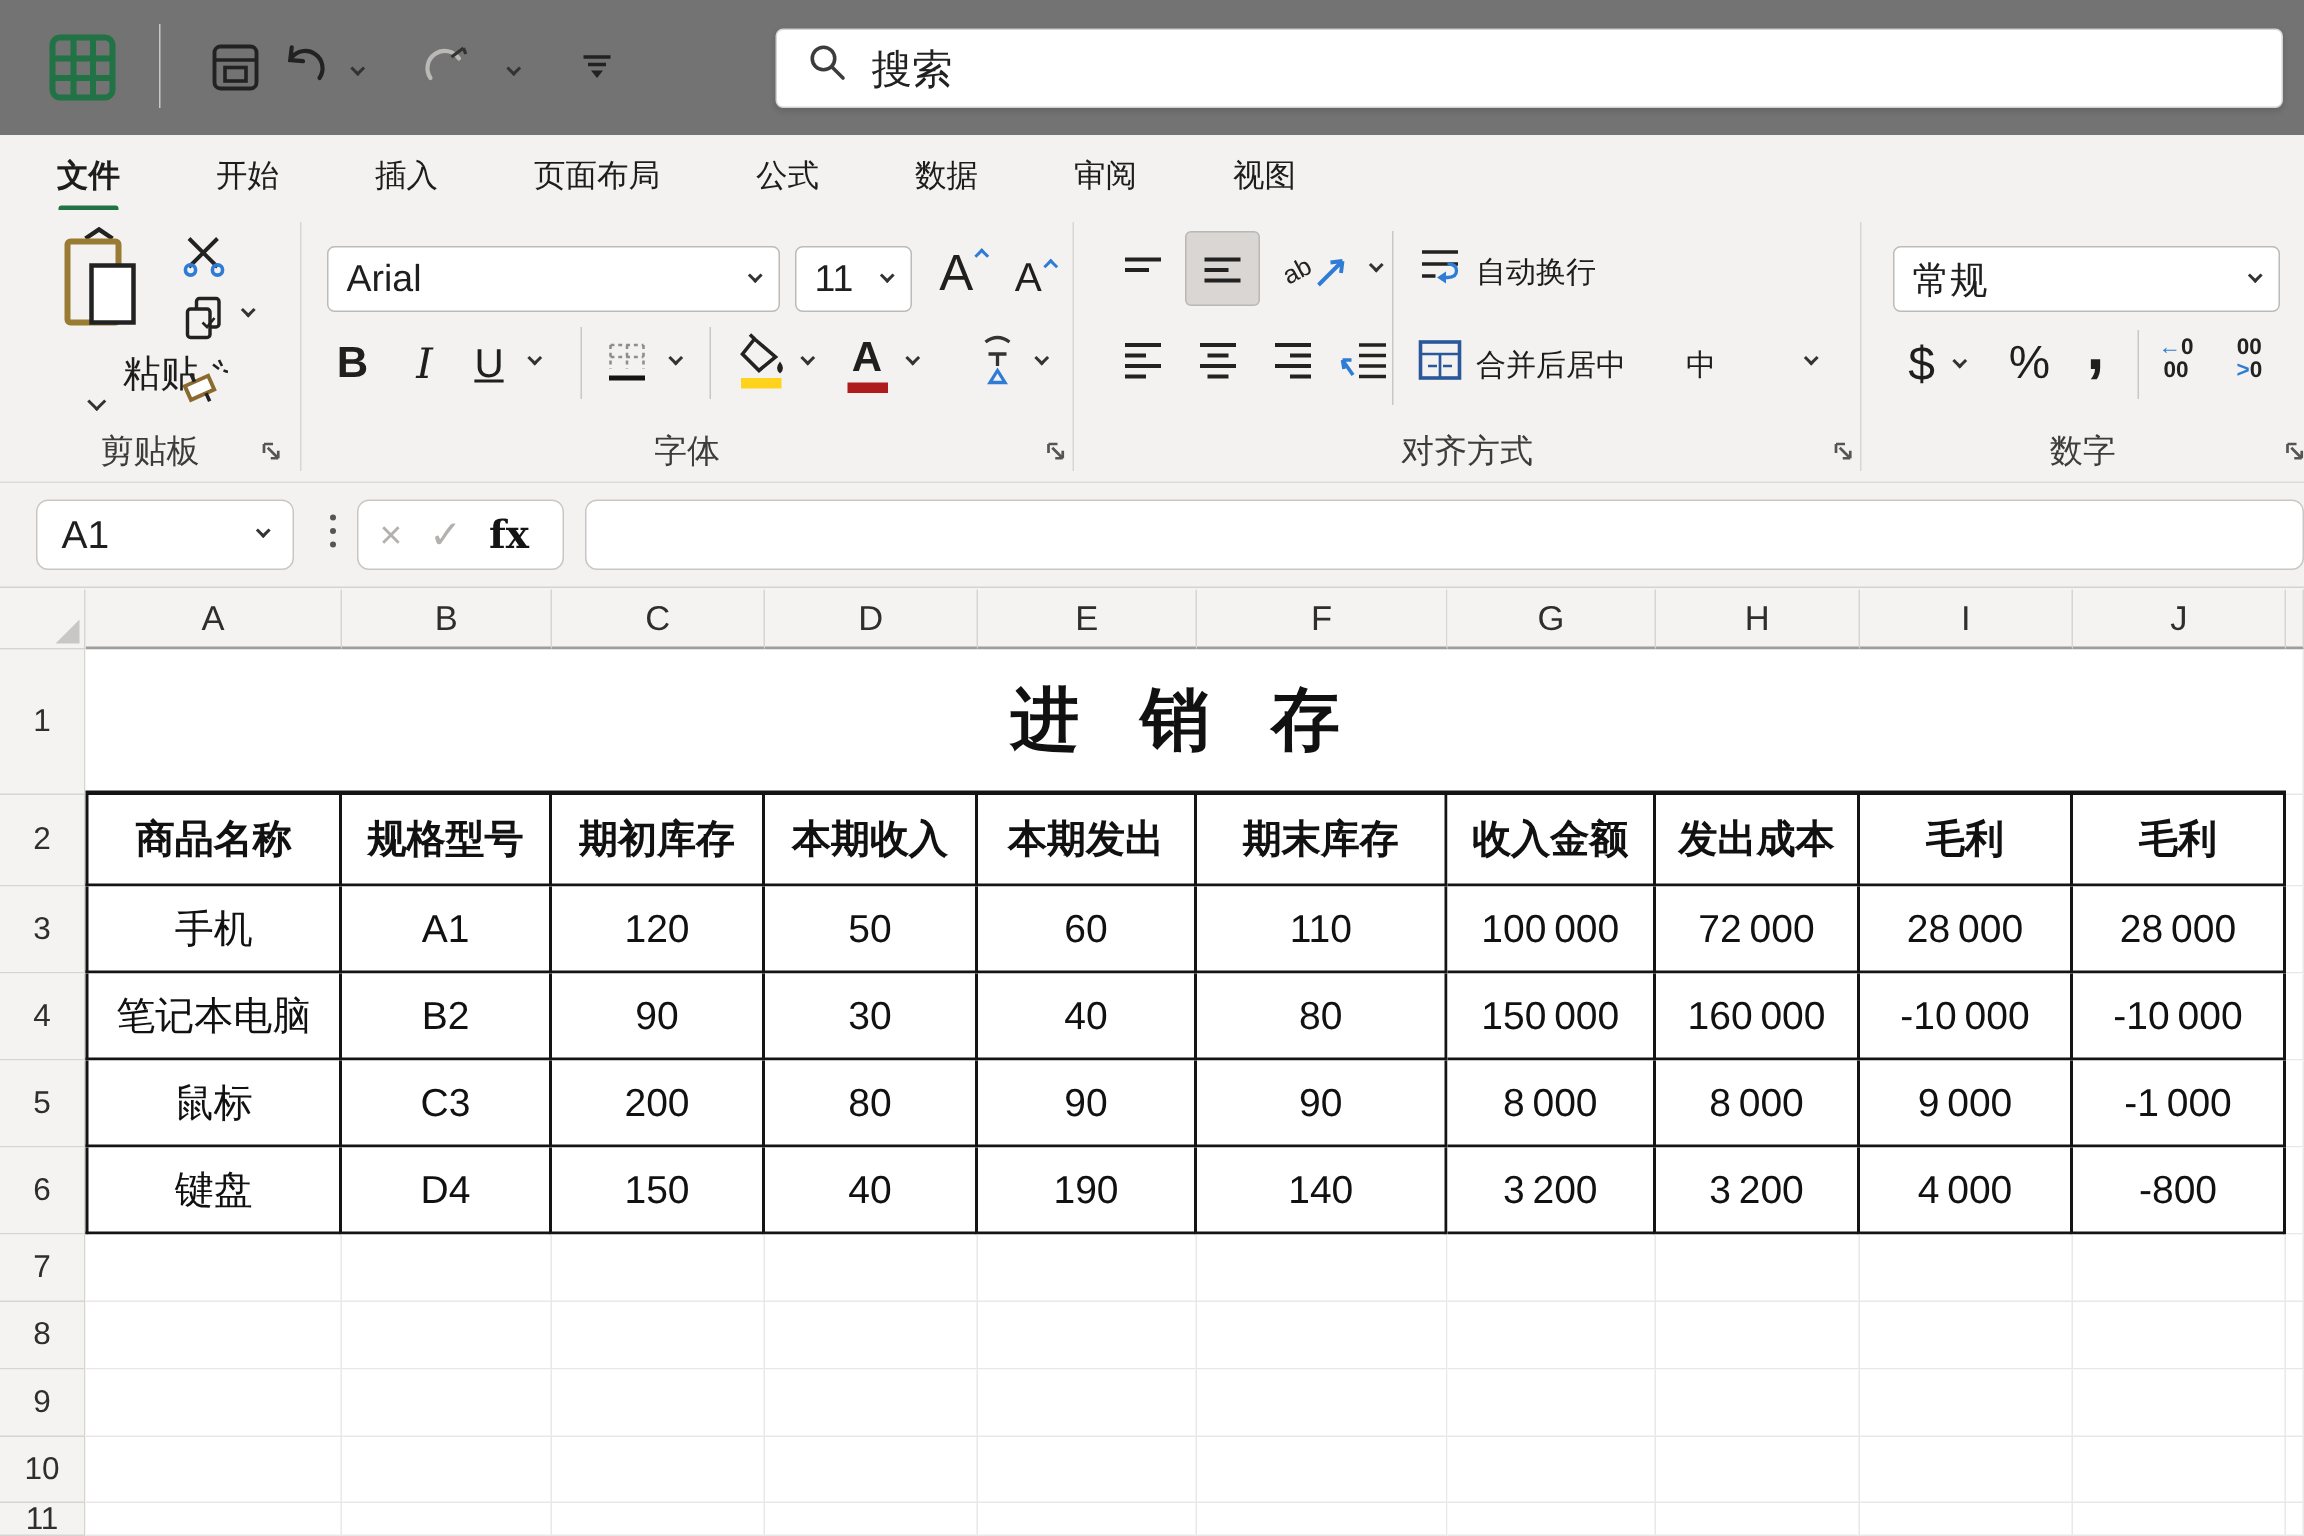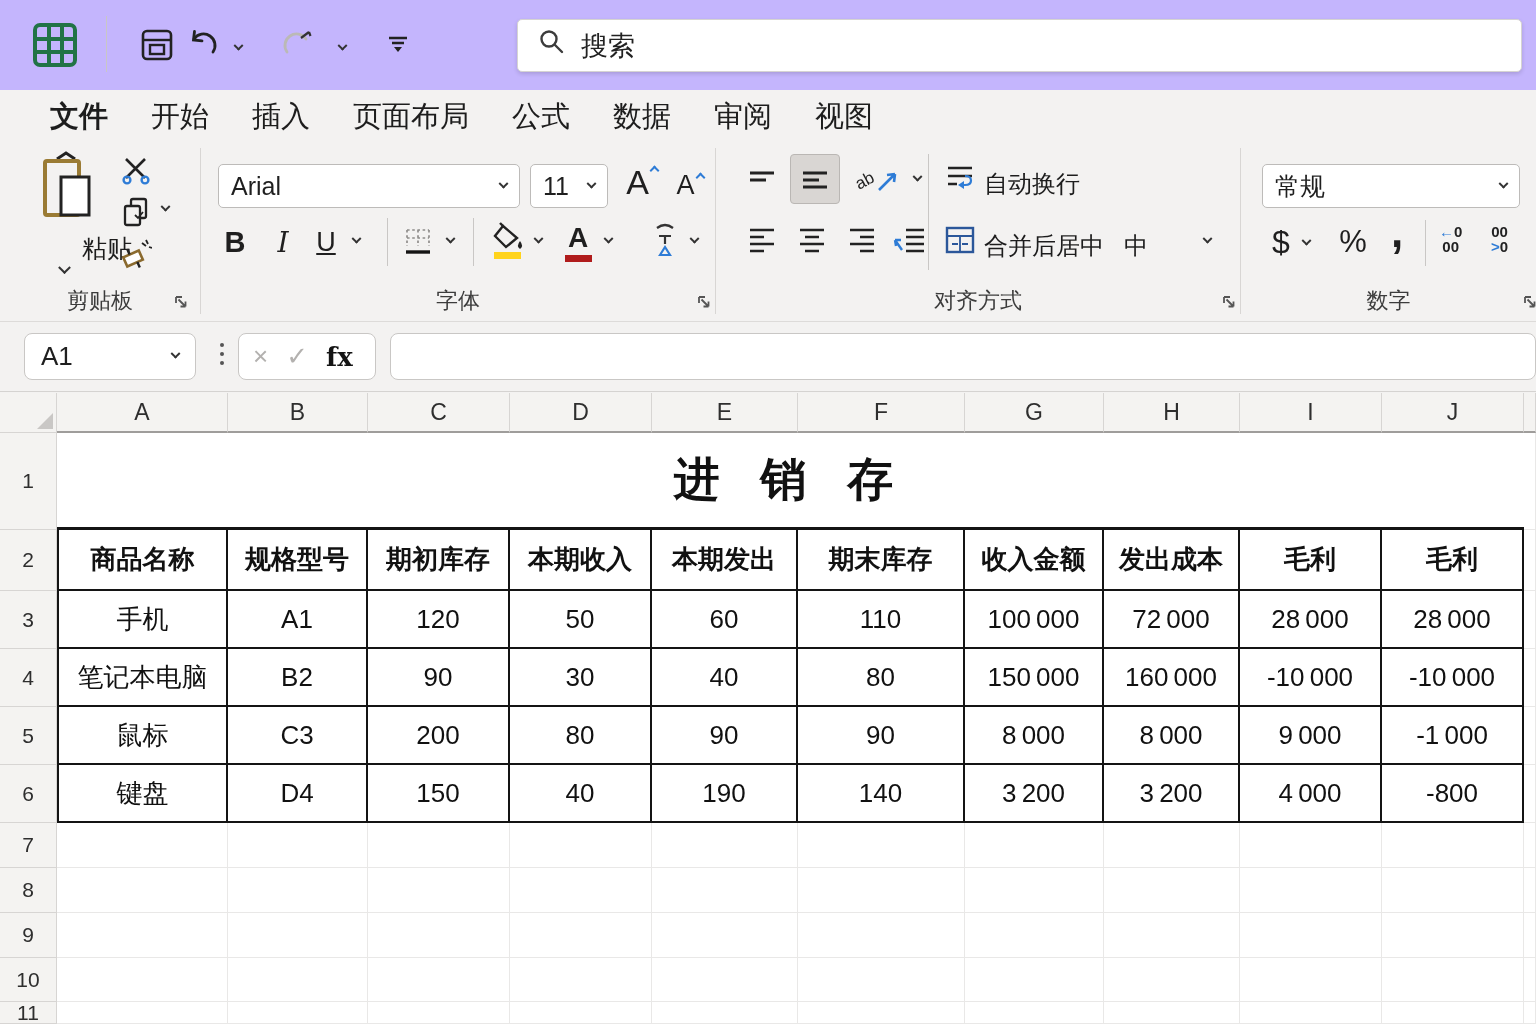--- a/index.html
+++ b/index.html
@@ -2,30 +2,30 @@
 <html style="--green: #217346; --blue: #2e7cd6; --yellow: #ffd31c; --red: #b01c1c;"><head>
 <meta charset="utf-8">
 <style>
   *{box-sizing:border-box;margin:0;padding:0}
   html,body{width:1536px;height:1024px}
   body{position:relative;overflow:hidden;background:#f3f2f1;color:#1f1f1f;
        font-family:"Liberation Sans","DejaVu Sans",sans-serif;}
   .abs{position:absolute}
 
   
-  .topbar{position:absolute;top:0;left:0;width:100%;height:90px;background:#c4b5fd}
+  .topbar{position:absolute;top:0;left:0;width:100%;height:90px;background:#737373}
   .vdiv{position:absolute;width:1px;background:#c9c7c5;top:16px;height:56px}
   .qbtn{position:absolute;display:flex;align-items:center;justify-content:center;background:transparent;border:none}
   .searchbox{position:absolute;left:517px;top:19px;width:1005px;height:53px;background:#fff;
              border:1px solid #d6d4d2;border-radius:5px;box-shadow:0 2px 4px rgba(0,0,0,.14);
              display:flex;align-items:center;gap:15px;padding-left:20px;font-size:27px;color:#222}
 
   
   .tabrow{position:absolute;top:94px;left:0;height:46px;display:flex;align-items:center;
-          gap:43px;padding-left:50px;font-size:29px;color:#1d1d1d}
+          gap:64px;padding-left:38px;font-size:21px;color:#1d1d1d}
   .tab{position:relative;white-space:nowrap}
   .tab.active{font-weight:700}
   .tab.active::after{content:"";position:absolute;left:1px;right:1px;bottom:-11px;height:5px;
                      background:var(--green);border-radius:2px}
 
   
   .ribbon{position:absolute;top:140px;left:0;width:100%;height:182px;background:#f3f2f1;
           border-bottom:1px solid #dddbd9}
   .grp{position:absolute;top:0;height:182px}
   .gsep{position:absolute;top:8px;height:166px;width:1px;background:#d8d6d4}
@@ -37,21 +37,21 @@
         border-bottom:2.4px solid #333;transform:rotate(45deg) translate(-2px,-2px)}
   .chev.sm{width:7px;height:7px}
   .chev.blue{border-color:var(--blue)}
   .chev.up{transform:rotate(225deg)}
   .rbtn{position:absolute;display:flex;align-items:center;justify-content:center}
   .bold-b{font-size:29px;font-weight:700}
   .ital-i{font-size:28px;font-style:italic;font-family:"DejaVu Serif",serif}
   .und-u{font-size:27px;text-decoration:underline}
   .colorbar{position:absolute;left:0;bottom:0;width:27px;height:7px}
   .selbox{background:#d9d6d3;border:1px solid #bab7b4;border-radius:4px}
-  .ribtext{font-size:24px;color:#1d1d1d;white-space:nowrap}
+  .ribtext{font-size:20px;color:#1d1d1d;white-space:nowrap}
   .decbtn{display:flex;flex-direction:column;align-items:center;line-height:15px;font-size:15px;font-weight:700;color:#222}
   .blue{color:var(--blue)}
 
   
   .fbar{position:absolute;top:323px;left:0;width:100%;height:69px;background:#f3f2f1;
         border-bottom:1px solid #d5d3d1}
   .fbox{position:absolute;background:#fff;border:1px solid #c9c7c5;border-radius:8px;height:47px;top:10px;
         display:flex;align-items:center}
   .dots{position:absolute;left:220px;top:20px;display:flex;flex-direction:column;gap:5px}
   .dots i{width:4px;height:4px;border-radius:50%;background:#555}

